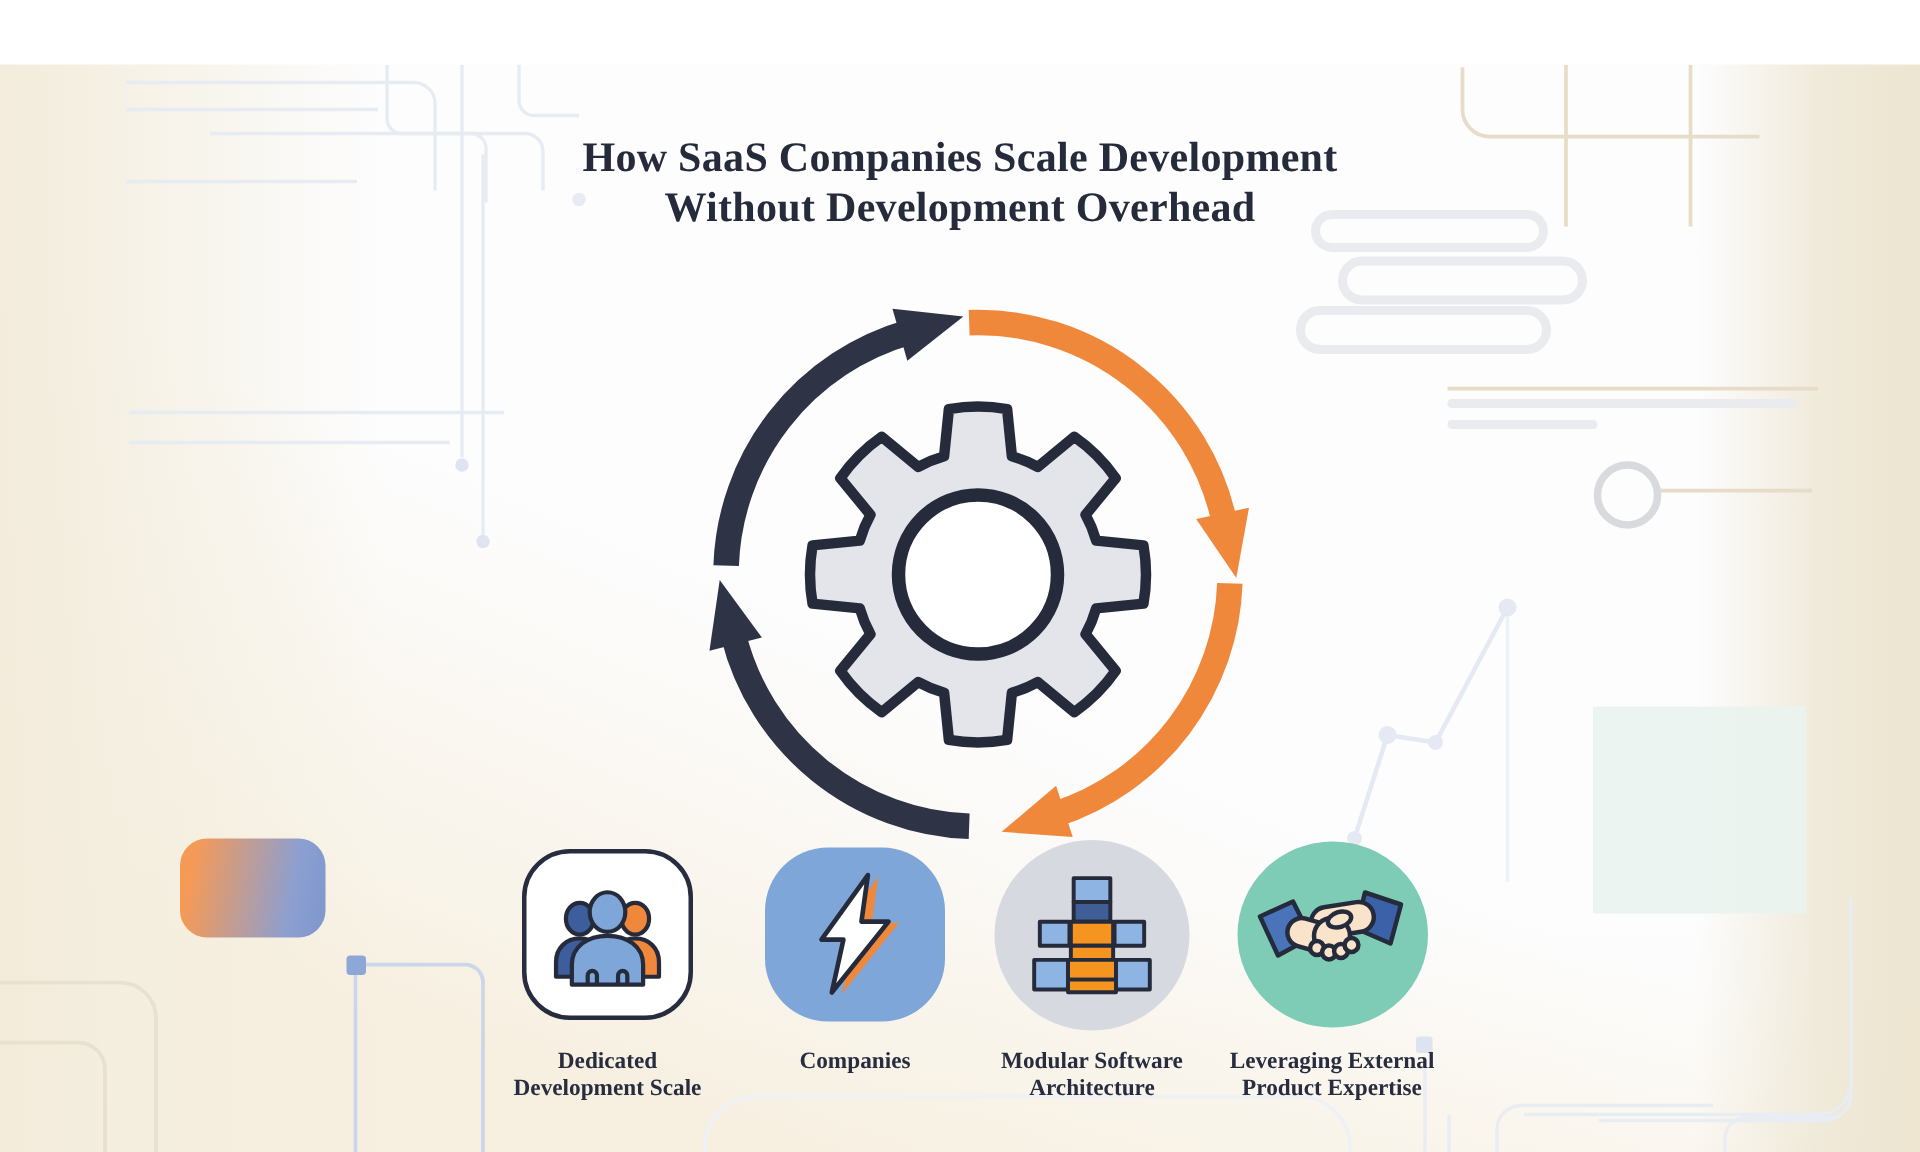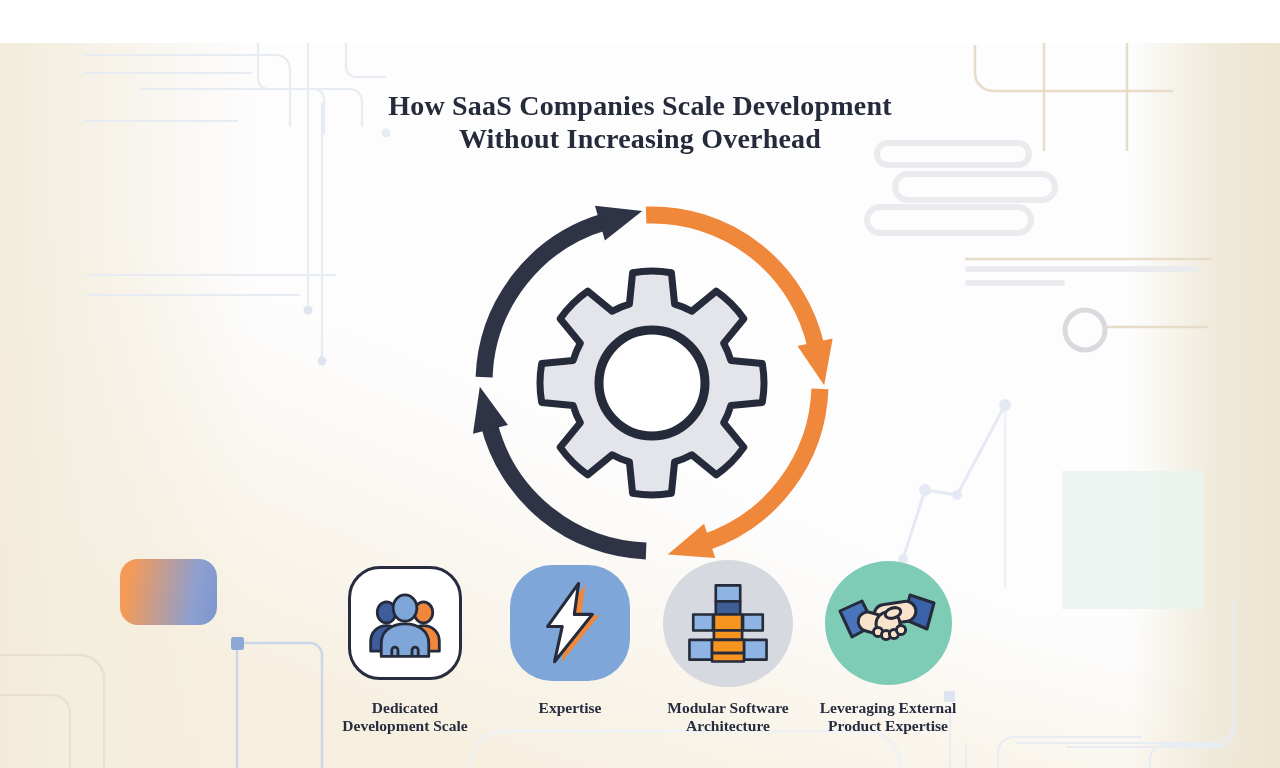--- a/index.html
+++ b/index.html
@@ -113,21 +113,21 @@
       <path d="M966,768 V700"></path>
       <path d="M1150,768 V716 a14,14 0 0 1 14,-14 h60"></path>
     </g>
     <rect x="944" y="648" width="11" height="11" rx="2" fill="#dde4f0"></rect>
   </svg>
 
   <div class="grad-chip"></div>
 
   <h1 class="title">
     <span>How SaaS Companies Scale Development</span>
-    <span>Without Increasing Overhead</span>
+    <span>Without Development Overhead</span>
   </h1>
 
   <svg class="center-graphic" viewBox="0 0 400 390" aria-hidden="true">
     <defs>
       <marker id="ah-dark" markerUnits="userSpaceOnUse" markerWidth="48" markerHeight="48" refX="8" refY="24" orient="auto">
         <path d="M2,6 L46,24 L2,42 Z" fill="#2e3346"></path>
       </marker>
       <marker id="ah-orange" markerUnits="userSpaceOnUse" markerWidth="48" markerHeight="48" refX="8" refY="24" orient="auto">
         <path d="M2,6 L46,24 L2,42 Z" fill="#f0883c"></path>
       </marker>
@@ -178,21 +178,21 @@
   <div class="pillar p2">
     <div class="iconwrap">
       <div class="box-bolt">
         <svg width="86" height="86" viewBox="0 0 100 100" aria-hidden="true">
           <path d="M68,9 L32,59 L49,59 L40,100 L84,45 L63,45 Z" fill="#f0883c" transform="translate(0,-4)"></path>
           <path d="M60,4 L24,54 L41,54 L32,95 L76,40 L55,40 Z" fill="#ffffff" stroke="#262b3b" stroke-width="3.6" stroke-linejoin="round"></path>
         </svg>
       </div>
     </div>
     <div class="pillar-label">
-      <span>Expertise</span>
+      <span>Companies</span>
       <span></span>
     </div>
   </div>
 
   <div class="pillar p4">
     <div class="iconwrap">
       <div class="box-hand">
         <svg width="100" height="100" viewBox="0 0 100 100" aria-hidden="true">
           <g stroke="#262b3b" stroke-width="3" stroke-linejoin="round">
 

